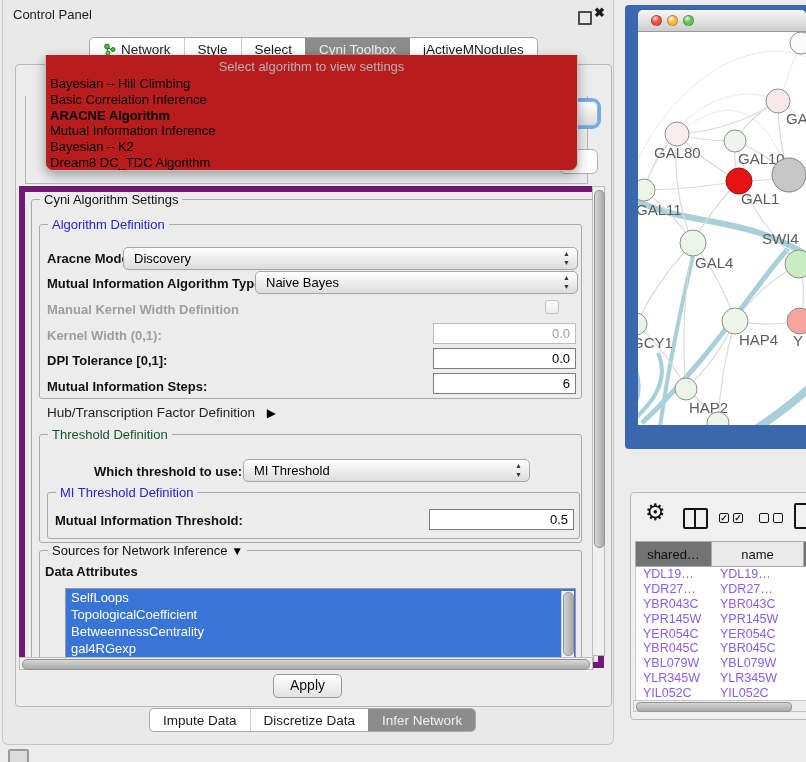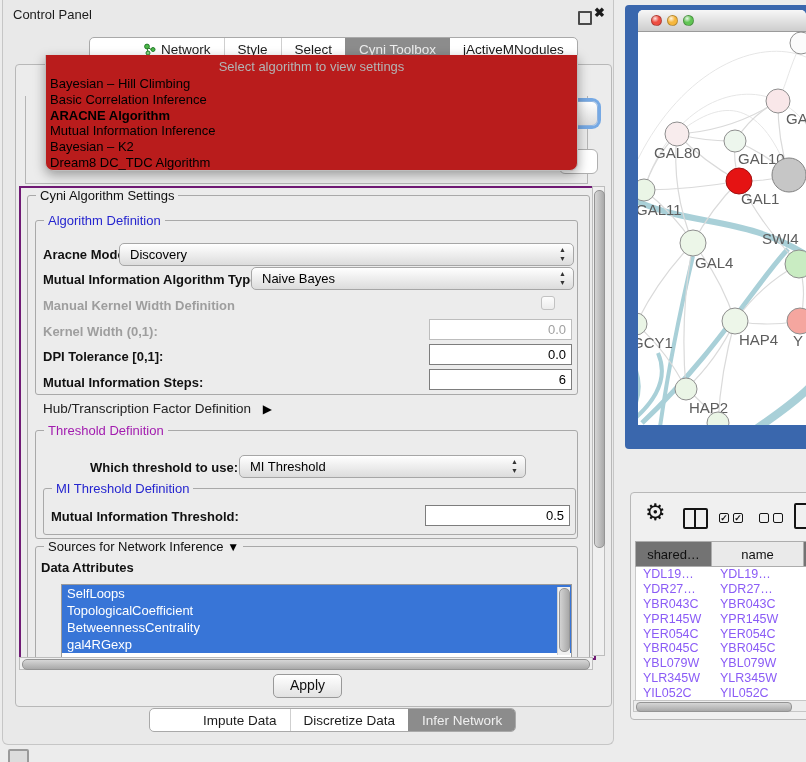--- a/index.html
+++ b/index.html
@@ -9,44 +9,44 @@
 
   
   .cp{left:2px;top:0;width:610px;height:744px;background:#e9e9e9;border:1px solid #c6c6c6;border-top:none;border-radius:0 0 6px 6px;}
   .cp-title{left:10px;top:7px;font-size:13px;color:#1b1b1b;}
   .float-btn{left:575px;top:11px;width:10px;height:10px;border:2px solid #4a4a4a;border-radius:1px;background:#e9e9e9;}
   .close-btn{left:591px;top:5px;font-size:13px;font-weight:bold;color:#1b1b1b;}
 
   
   .tabstrip{display:flex;background:#fff;border:1px solid #a9a9a9;border-radius:5px;overflow:hidden;height:22px;}
   .tab{display:flex;align-items:center;justify-content:center;padding:0 13px;font-size:13.5px;color:#1c1c1c;border-left:1px solid #cfcfcf;cursor:default;white-space:nowrap;}
-  .tab:first-child{border-left:none;margin-left:40px;}
+  .tab:first-child{border-left:none;}
   .tab.sel{background:#8c8c8c;color:#efefef;border-left-color:#8c8c8c;}
   .tab.sel + .tab{border-left-color:#8c8c8c;}
   .tab .ticon{margin-right:5px;display:inline-flex;}
 
   .inner-panel{left:12px;top:64px;width:595px;height:641px;background:#ececec;border:1px solid #b8b8b8;border-radius:4px;}
 
   
   .hidden-group{left:22px;top:96px;width:561px;height:87px;border:1px solid #b5b5b5;border-top:none;z-index:5;}
   .combo-sliver{left:565px;top:101px;width:28px;height:23px;border:1px solid #8fb4e0;border-radius:6px;background:linear-gradient(#fff,#dcdcdc);box-shadow:0 0 0 3px #76a9e4;z-index:6;}
   .field-sliver{left:556px;top:149px;width:37px;height:23px;border:1px solid #b0b0b0;border-radius:6px;background:#fff;z-index:6;}
 
   
   .popup{left:45px;top:55px;width:533px;height:116px;background:#b91c1c;border:1px solid #bdbdbd;border-top:none;border-radius:0 0 8px 8px;box-shadow:0 4px 12px rgba(0,0,0,.35);z-index:40;padding-top:3px;box-sizing:border-box;}
   .popup-header{height:18px;line-height:18px;text-align:center;color:#b4b4b4;font-size:13px;}
   .pitem{height:15.8px;line-height:15.8px;padding-left:4px;font-size:13px;color:#000;}
   .pitem.sel{font-weight:bold;}
 
   
-  .scrollpane{left:16px;top:186px;width:573px;height:470px;border:2px solid #701a75;background:#ececec;overflow:hidden;}
+  .scrollpane{left:16px;top:186px;width:573px;height:470px;border:6px solid #701a75;background:#ececec;overflow:hidden;}
   .group{position:absolute;border:1px solid #a9a9a9;border-radius:3px;}
   .legend{position:absolute;top:-8px;left:8px;background:#ececec;padding:0 4px;font-size:13px;color:#101010;white-space:nowrap;}
   .legend.blue{color:#2525cf;}
-  .legend.green{color:#a21caf;}
+  .legend.green{color:#14532d;}
   .lbl{position:absolute;font-size:13px;font-weight:bold;color:#111;line-height:16px;white-space:nowrap;}
   .lbl.dis{color:#9e9e9e;}
   .lbl.plain{font-weight:normal;font-size:13.5px;color:#222;}
   .tri{font-size:12px;color:#000;}
 
   .combo{position:absolute;height:23px;border:1px solid #a6a6a6;border-radius:5px;background:linear-gradient(#ffffff,#dcdcdc);box-sizing:border-box;}
   .combo .ctext{position:absolute;left:10px;top:0;line-height:21px;font-size:13px;color:#000;}
   .combo .arrows{position:absolute;right:7px;top:1px;font-size:7px;line-height:9px;color:#333;text-align:center;}
 
   .field{position:absolute;height:21px;border:1px solid #7d7d7d;background:#fff;box-sizing:border-box;font-family:"Liberation Sans",sans-serif;font-size:13px;color:#000;text-align:right;padding:0 5px;}

